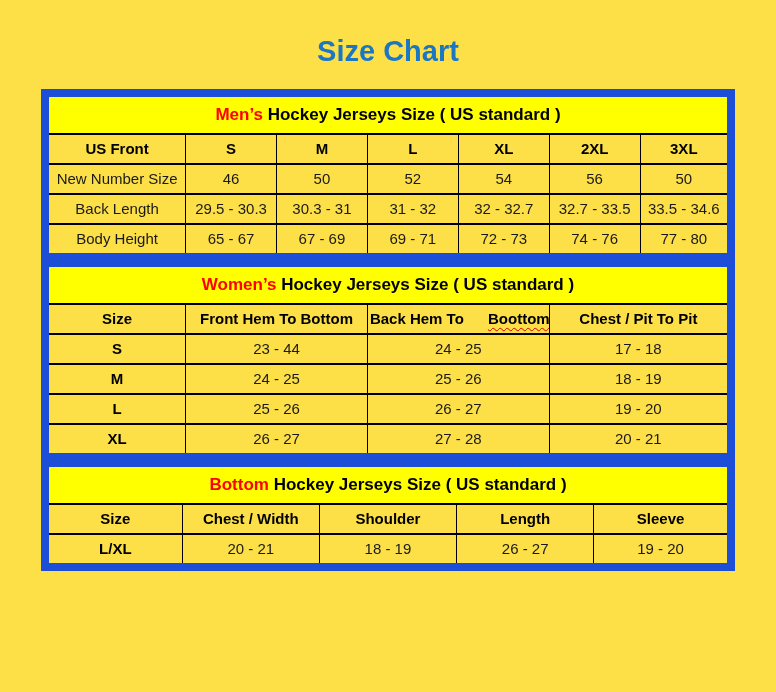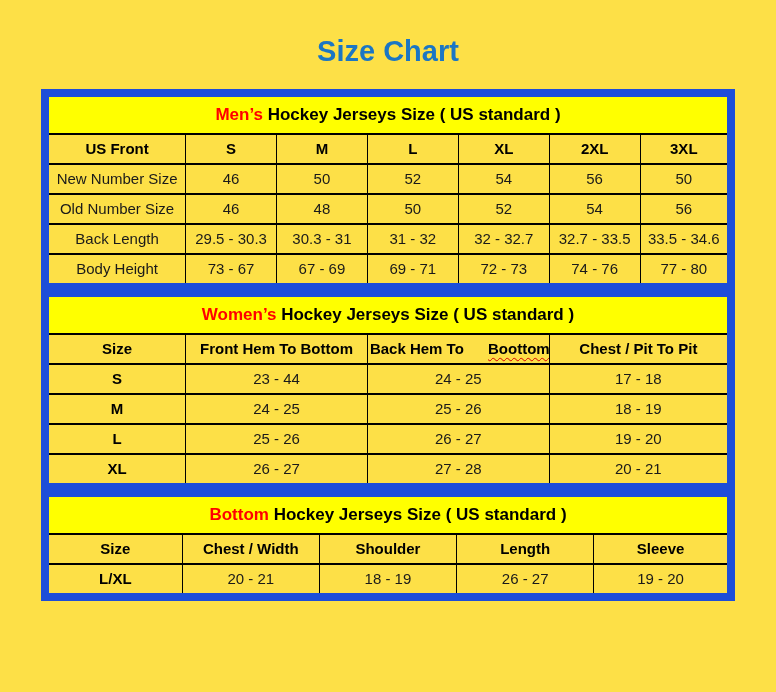--- a/index.html
+++ b/index.html
@@ -97,40 +97,31 @@
           <tr>
             <td class="rowlabel">New Number Size</td>
             <td>46</td>
             <td>50</td>
             <td>52</td>
             <td>54</td>
             <td>56</td>
             <td>50</td>
           </tr>
           <tr>
-            <td class="rowlabel">Old Number Size</td>
-            <td>46</td>
-            <td>48</td>
-            <td>50</td>
-            <td>52</td>
-            <td>54</td>
-            <td>56</td>
-          </tr>
-          <tr>
             <td class="rowlabel">Back Length</td>
             <td>29.5 - 30.3</td>
             <td>30.3 - 31</td>
             <td>31 - 32</td>
             <td>32 - 32.7</td>
             <td>32.7 - 33.5</td>
             <td>33.5 - 34.6</td>
           </tr>
           <tr>
             <td class="rowlabel">Body Height</td>
-            <td>73 - 67</td>
+            <td>65 - 67</td>
             <td>67 - 69</td>
             <td>69 - 71</td>
             <td>72 - 73</td>
             <td>74 - 76</td>
             <td>77 - 80</td>
           </tr>
         </tbody>
       </table>
       <table class="tbl tbl-womens">
         <colgroup>

